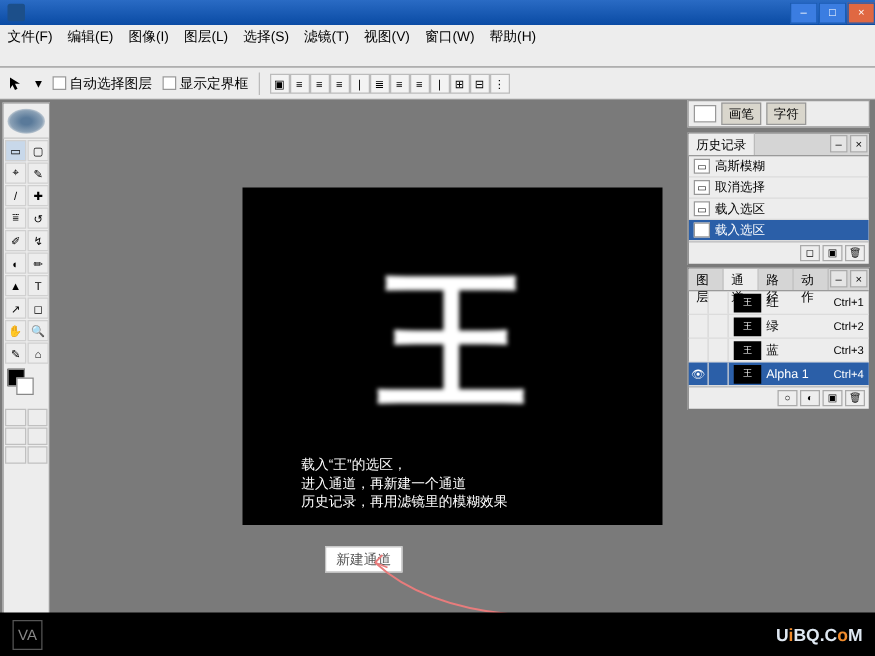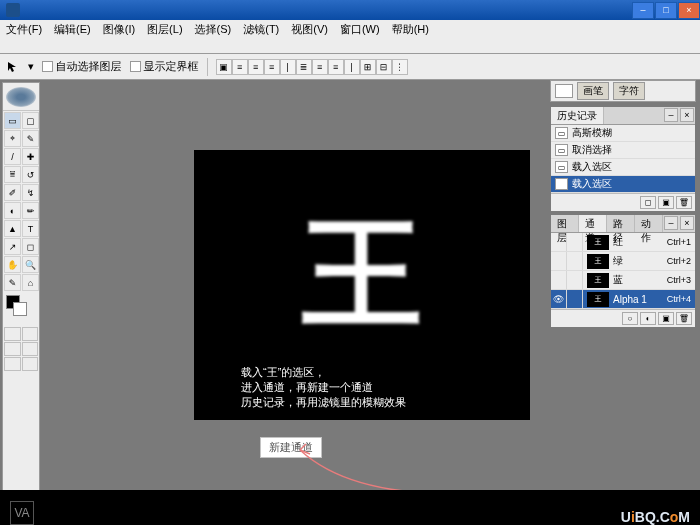--- a/index.html
+++ b/index.html
@@ -52,21 +52,21 @@
 .channels-body { }
 .ch-row { display: flex; align-items: center; height: 19px; border-bottom: 1px solid #dcdcdc; }
 .ch-row.sel { background: #2b5fa8; color: #fff; }
 .ch-eye { width: 16px; height: 100%; border-right: 1px solid #d6d6d6; display: flex; align-items: center; justify-content: center; font-size: 9px; }
 .ch-chk { width: 16px; height: 100%; border-right: 1px solid #d6d6d6; }
 .ch-thumb { width: 22px; height: 15px; background: #000; margin: 0 4px; display:flex; align-items:center; justify-content:center; color:#fff; font-size:7px; }
 .ch-name { flex: 1; }
 .ch-short { font-size: 9px; color: inherit; padding-right: 4px; }
 .panel-footer { height: 18px; border-top: 1px solid #bbb; display: flex; justify-content: flex-end; gap: 2px; align-items: center; padding-right: 3px; }
 .footer-btn { width: 16px; height: 13px; border: 1px solid #aaa; background: #eee; font-size: 8px; display:flex; align-items:center; justify-content:center; }
-.bottom-bar { position: absolute; left: 0; bottom: 0; width: 700px; height: 35px; background: #000; display: flex; align-items: flex-end; padding: 0 10px; color: #a6a026; font-size: 10px; }
+.bottom-bar { position: absolute; left: 0; bottom: 0; width: 700px; height: 35px; background: #000; display: flex; align-items: center; padding: 0 10px; color: #a6a026; font-size: 10px; }
 .bottom-logo { width: 24px; height: 24px; border: 1px solid #555; margin-right: 10px; display: flex; align-items: center; justify-content: center; color: #888; font-size: 12px; }
 .bottom-text { line-height: 13px; }
 .uibq { margin-left: auto; color: #dfe8f2; font-size: 14px; font-weight: bold; }
 .uibq i { color: #f08b2c; font-style: normal; }
 </style>
 </head>
 <body>
 
 <div class="titlebar">
   <span class="icon"></span>

